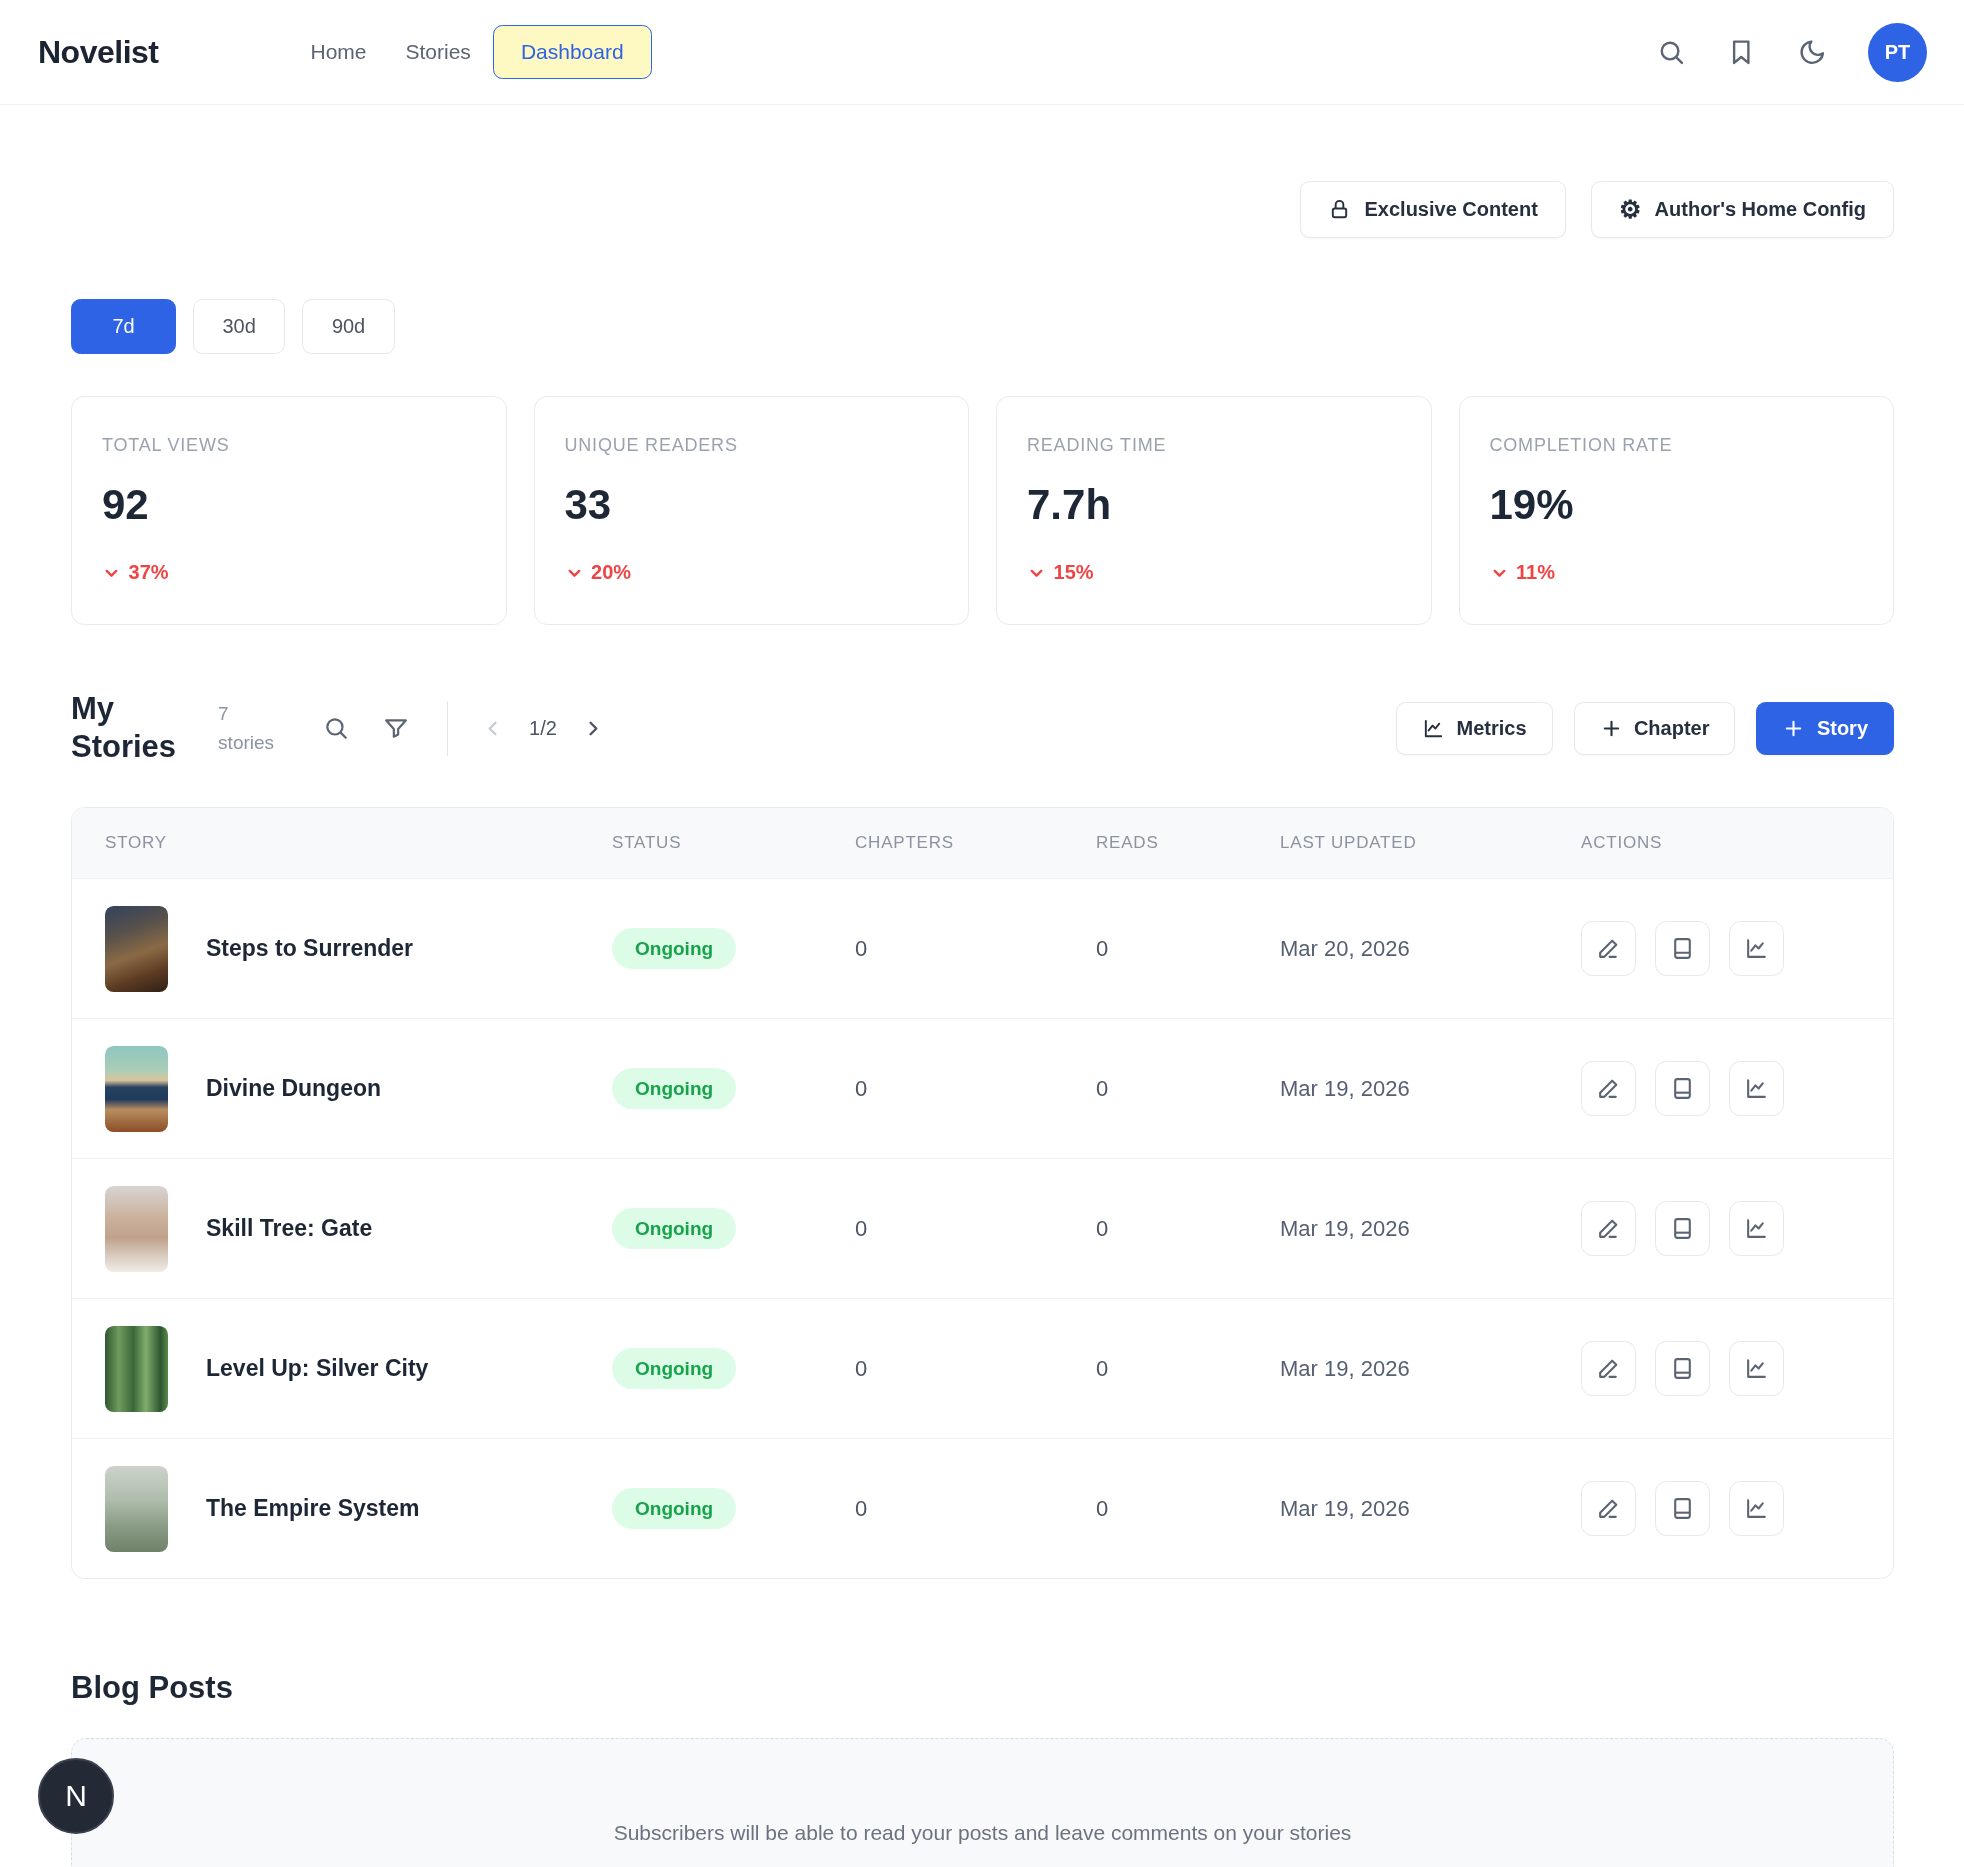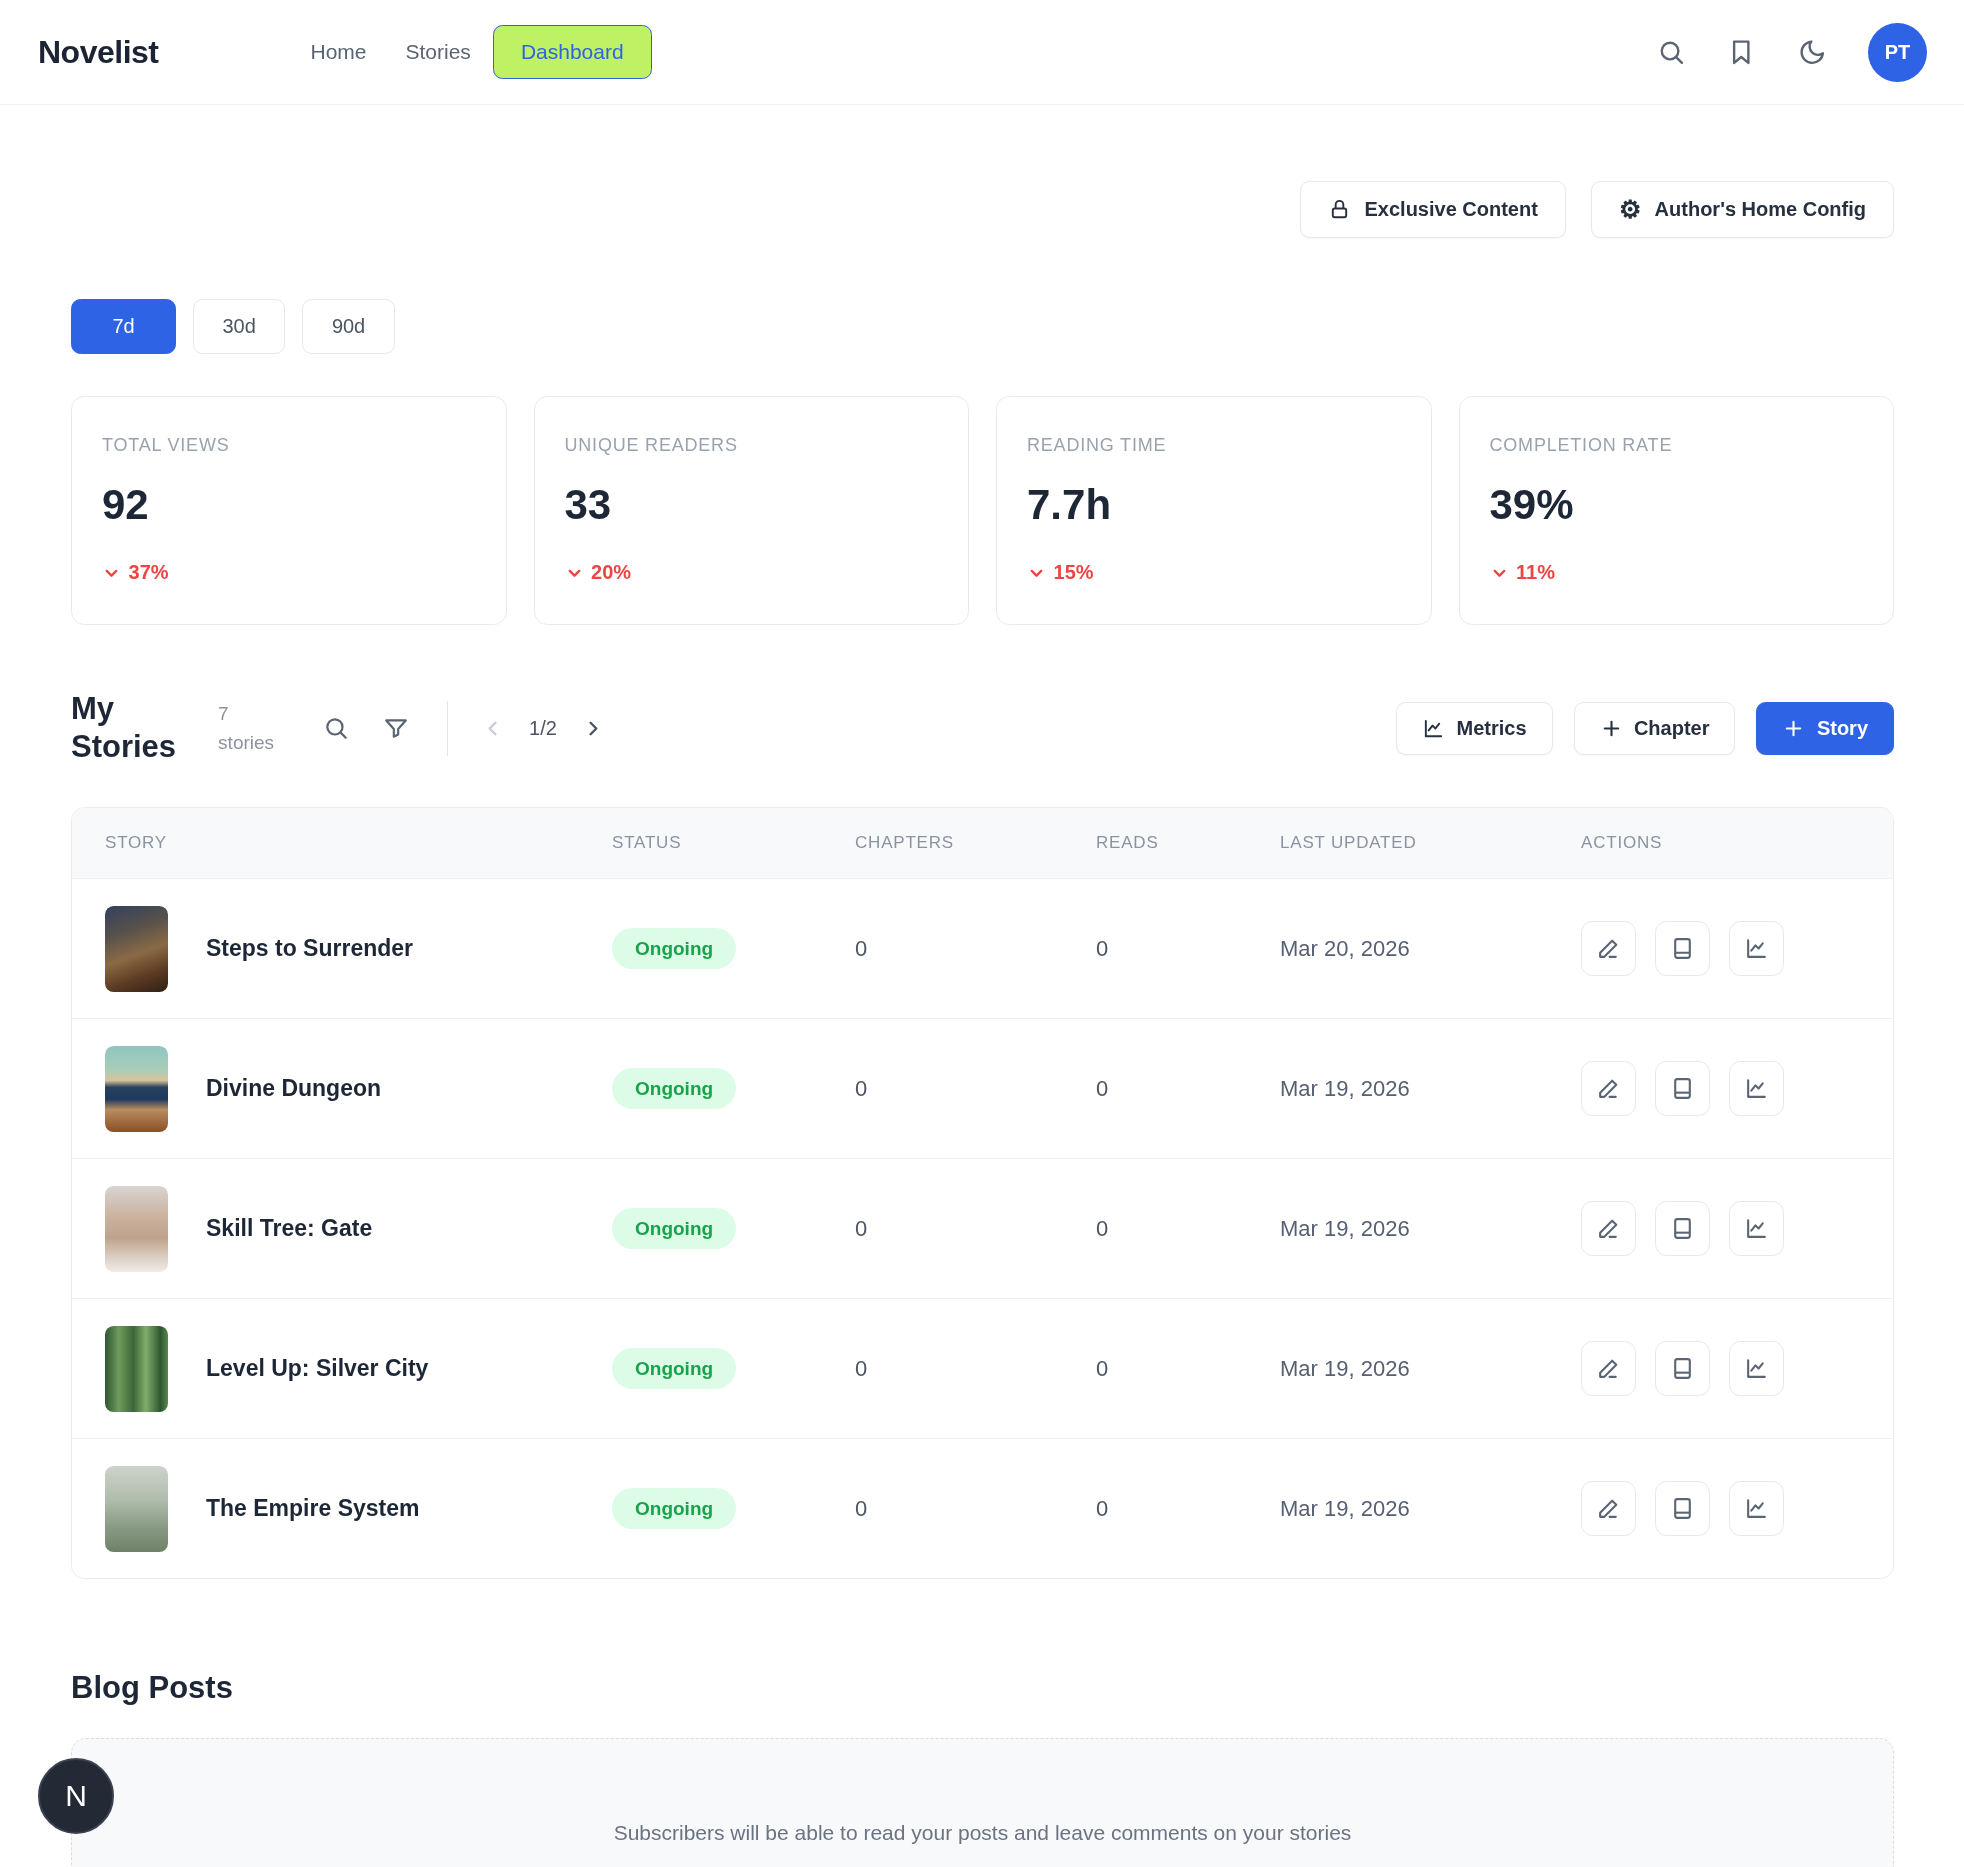--- a/index.html
+++ b/index.html
@@ -12,21 +12,21 @@
 
   
   .nav {
     height:105px; display:flex; align-items:center; padding:0 38px;
     border-bottom:1px solid #eef0f3; background:#fff;
   }
   .brand { font-size:32px; font-weight:800; letter-spacing:-0.5px; color:#1c2433; }
   .nav-links { display:flex; align-items:center; margin-left:135px; gap:5px; }
   .nav-link { font-size:21px; color:#5b6472; padding:13.3px 17px; cursor:pointer; }
   .nav-link.active {
-    color:#2e63e6; border:1.9px solid #2e63e6; background:#bef264;
+    color:#2e63e6; border:1.9px solid #2e63e6; background:#fef9c3;
     border-radius:9.5px; padding:14px 27px; font-weight:500;
   }
   .nav-right { margin-left:auto; display:flex; align-items:center; gap:42px; }
   .nav-icon { color:#5b6472; cursor:pointer; }
   .avatar {
     width:59px; height:59px; border-radius:50%; background:#2e63e6; color:#fff;
     display:flex; align-items:center; justify-content:center; font-size:20px; font-weight:700;
     cursor:pointer;
   }
 
@@ -218,21 +218,21 @@
           <span>
             <svg width="19" height="19" viewBox="0 0 24 24" fill="none" stroke="currentColor" stroke-width="3" stroke-linecap="round" stroke-linejoin="round">
               <polyline points="6,10 12,16 18,10"></polyline>
             </svg>
           </span>
           <span>15%</span>
         </div>
     </div>
     <div class="card">
       <div class="card-label">COMPLETION RATE</div>
-      <div class="card-value">39%</div>
+      <div class="card-value">19%</div>
       <div class="card-delta">
           <span>
             <svg width="19" height="19" viewBox="0 0 24 24" fill="none" stroke="currentColor" stroke-width="3" stroke-linecap="round" stroke-linejoin="round">
               <polyline points="6,10 12,16 18,10"></polyline>
             </svg>
           </span>
           <span>11%</span>
         </div>
     </div>
   </div>

